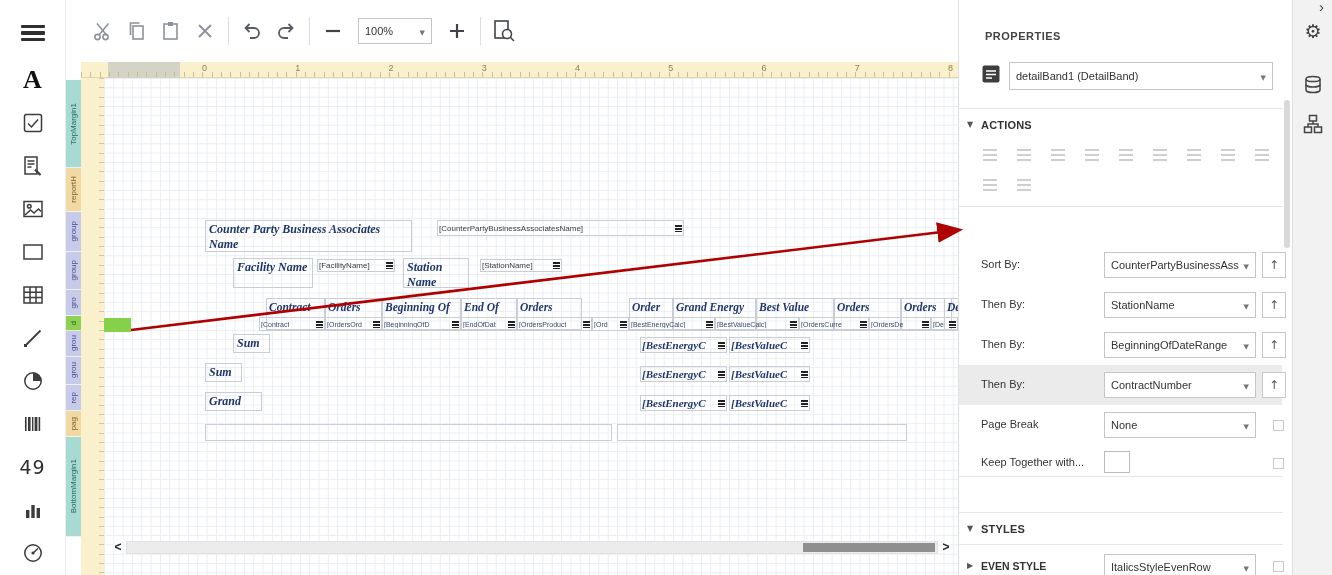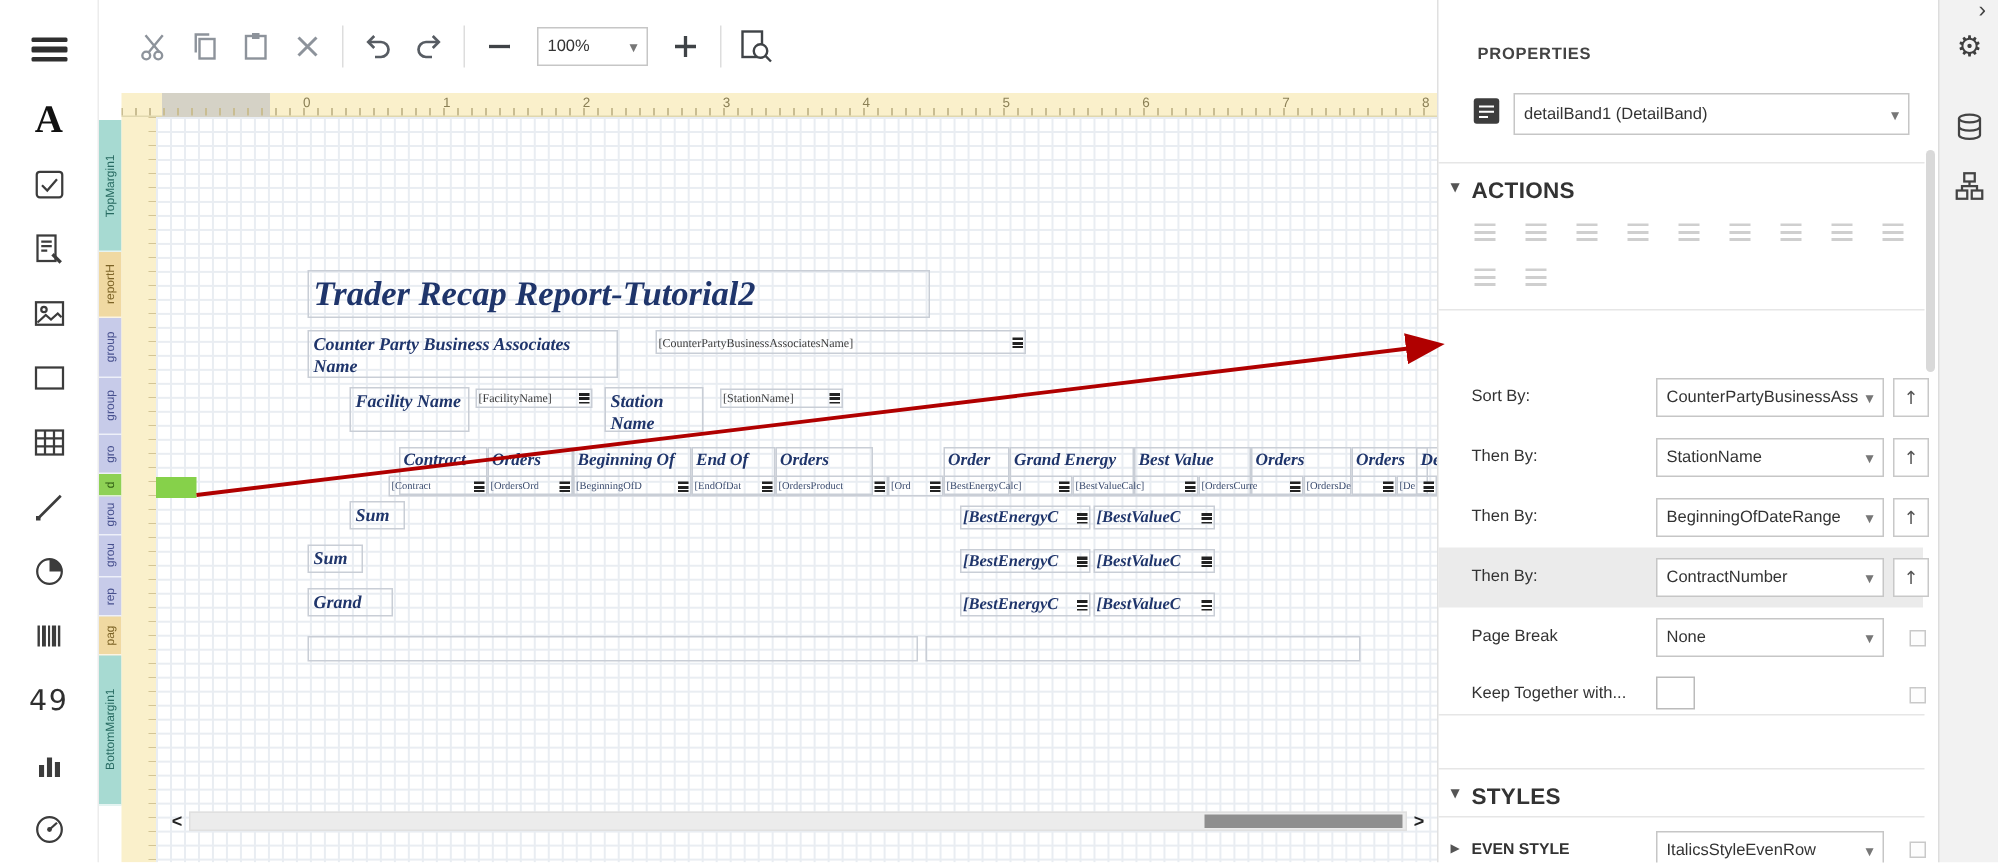--- a/index.html
+++ b/index.html
@@ -41,21 +41,21 @@
           background-image:repeating-linear-gradient(#d3c596 0 1px,transparent 1px 9.33px);
           background-size:5px 100%;background-position:right top;background-repeat:no-repeat;}
   .hruler{position:absolute;left:15px;top:0;width:877px;height:16px;background:#faf0cb;border-bottom:1px solid #e0d7ae;box-sizing:border-box;}
   .hruler::after{content:"";position:absolute;left:0;right:0;bottom:0;height:5px;
           background:repeating-linear-gradient(90deg,#c9bd92 0 1px,transparent 1px 9.33px);}
   .rmargin{position:absolute;left:27px;top:0;width:72px;height:16px;background:#d5d2c6;}
   .rnum{position:absolute;top:1px;font-size:9px;color:#8a7f55;}
   .surface{position:absolute;left:38px;top:16px;width:854px;height:497px;background:#fff;overflow:hidden;
           background-image:linear-gradient(#e9edf2 1px,transparent 1px),linear-gradient(90deg,#e9edf2 1px,transparent 1px);
           background-size:9.33px 9.33px;}
-  .relem{position:absolute;border:1px solid #c9ced6;box-sizing:border-box;overflow:hidden;background:transparent;cursor:pointer;font-family:Liberation Serif, serif;}
+  .relem{position:absolute;border:1px solid #c9ced6;box-sizing:border-box;overflow:hidden;background:transparent;cursor:pointer;}
   .serifTxt{font-family:"Liberation Serif",serif;font-style:italic;font-weight:bold;color:#1f356b;}
   .title{left:101px;top:102px;width:415px;height:32px;font-size:23px;line-height:30px;padding-left:3px;white-space:nowrap;}
   .gh1l{left:101px;top:142px;width:207px;height:32px;font-size:12px;line-height:1.25;padding:1px 3px;}
   .gh2fl{left:129px;top:180px;width:80px;height:30px;font-size:12px;line-height:1.25;padding:1px 3px;}
   .gh2sl{left:299px;top:180px;width:66px;height:30px;font-size:12px;line-height:1.25;padding:1px 3px;}
   .fld{display:flex;align-items:center;justify-content:space-between;font-size:8px;color:#3d3d3d;padding:0 1px;white-space:nowrap;}
   .fgh1{left:333px;top:142px;width:247px;height:16px;}
   .ffac{left:213px;top:181px;width:78px;height:13px;}
   .fsta{left:376px;top:181px;width:82px;height:13px;}
   .micon{flex:0 0 auto;width:7px;height:7px;margin-left:1px;
@@ -86,21 +86,21 @@
   
   .annot{position:absolute;left:0;top:0;z-index:50;pointer-events:none;}
 
   
   .panel{position:absolute;left:958px;top:0;width:334px;height:575px;background:#fff;border-left:1px solid #e0e0e0;
          box-sizing:border-box;z-index:10;}
   .p-title{position:absolute;left:26px;top:30px;font-size:11px;font-weight:bold;color:#444;letter-spacing:.5px;}
   .sel-icon{position:absolute;left:22px;top:64px;}
   .sel-dd{position:absolute;left:50px;top:62px;width:264px;height:28px;}
   .sec{position:absolute;left:0;right:10px;height:24px;}
-  .sec .slabel{position:absolute;left:22px;top:5px;font-size:15px;font-weight:bold;color:#333;letter-spacing:.2px;cursor:pointer;}
+  .sec .slabel{position:absolute;left:22px;top:5px;font-size:11px;font-weight:bold;color:#333;letter-spacing:.2px;cursor:pointer;}
   .tri{position:absolute;left:8px;top:6px;font-size:8px;color:#555;font-family:"DejaVu Sans",sans-serif;cursor:pointer;}
   .tri.open::after{content:"▼";} .tri.closed::after{content:"▶";}
   .psep{position:absolute;left:0;right:9px;height:1px;background:#e6e6e6;}
   .act-row{position:absolute;left:0;right:10px;height:22px;}
   .aicon{position:absolute;top:3px;width:14px;height:12px;
          background:repeating-linear-gradient(#cfcfcf 0 2px,transparent 2px 5px);}
   .sfbtn{position:absolute;top:-2px;width:20px;height:20px;border:1px solid #ccc;background:#fbfbfb;box-sizing:border-box;
          display:flex;align-items:center;justify-content:center;font-size:8px;color:#999;cursor:pointer;font-family:"DejaVu Sans",sans-serif;}
   .sfbtn.big{font-size:14px;color:#555;border:none;background:transparent;font-weight:bold;}
   .prow{position:absolute;left:0;right:10px;height:40px;}
@@ -314,21 +314,20 @@
       <span class="rnum" style="left: 214.25px;">1</span>
       <span class="rnum" style="left: 307.5px;">2</span>
       <span class="rnum" style="left: 400.75px;">3</span>
       <span class="rnum" style="left: 494px;">4</span>
       <span class="rnum" style="left: 587.25px;">5</span>
       <span class="rnum" style="left: 680.5px;">6</span>
       <span class="rnum" style="left: 773.75px;">7</span>
       <span class="rnum" style="left: 867px;">8</span>
     </div>
   <div class="surface">
-    <div class="relem serifTxt title">Trader Recap Report-Tutorial2</div>
 
     <div class="relem serifTxt gh1l">Counter Party Business Associates Name</div>
     <div class="relem fld fgh1">
       <span class="dtxt">[CounterPartyBusinessAssociatesName]</span>
       <span class="micon"></span>
     </div>
 
     <div class="relem serifTxt gh2fl">Facility Name</div>
     <div class="relem fld ffac">
       <span class="dtxt">[FacilityName]</span>

